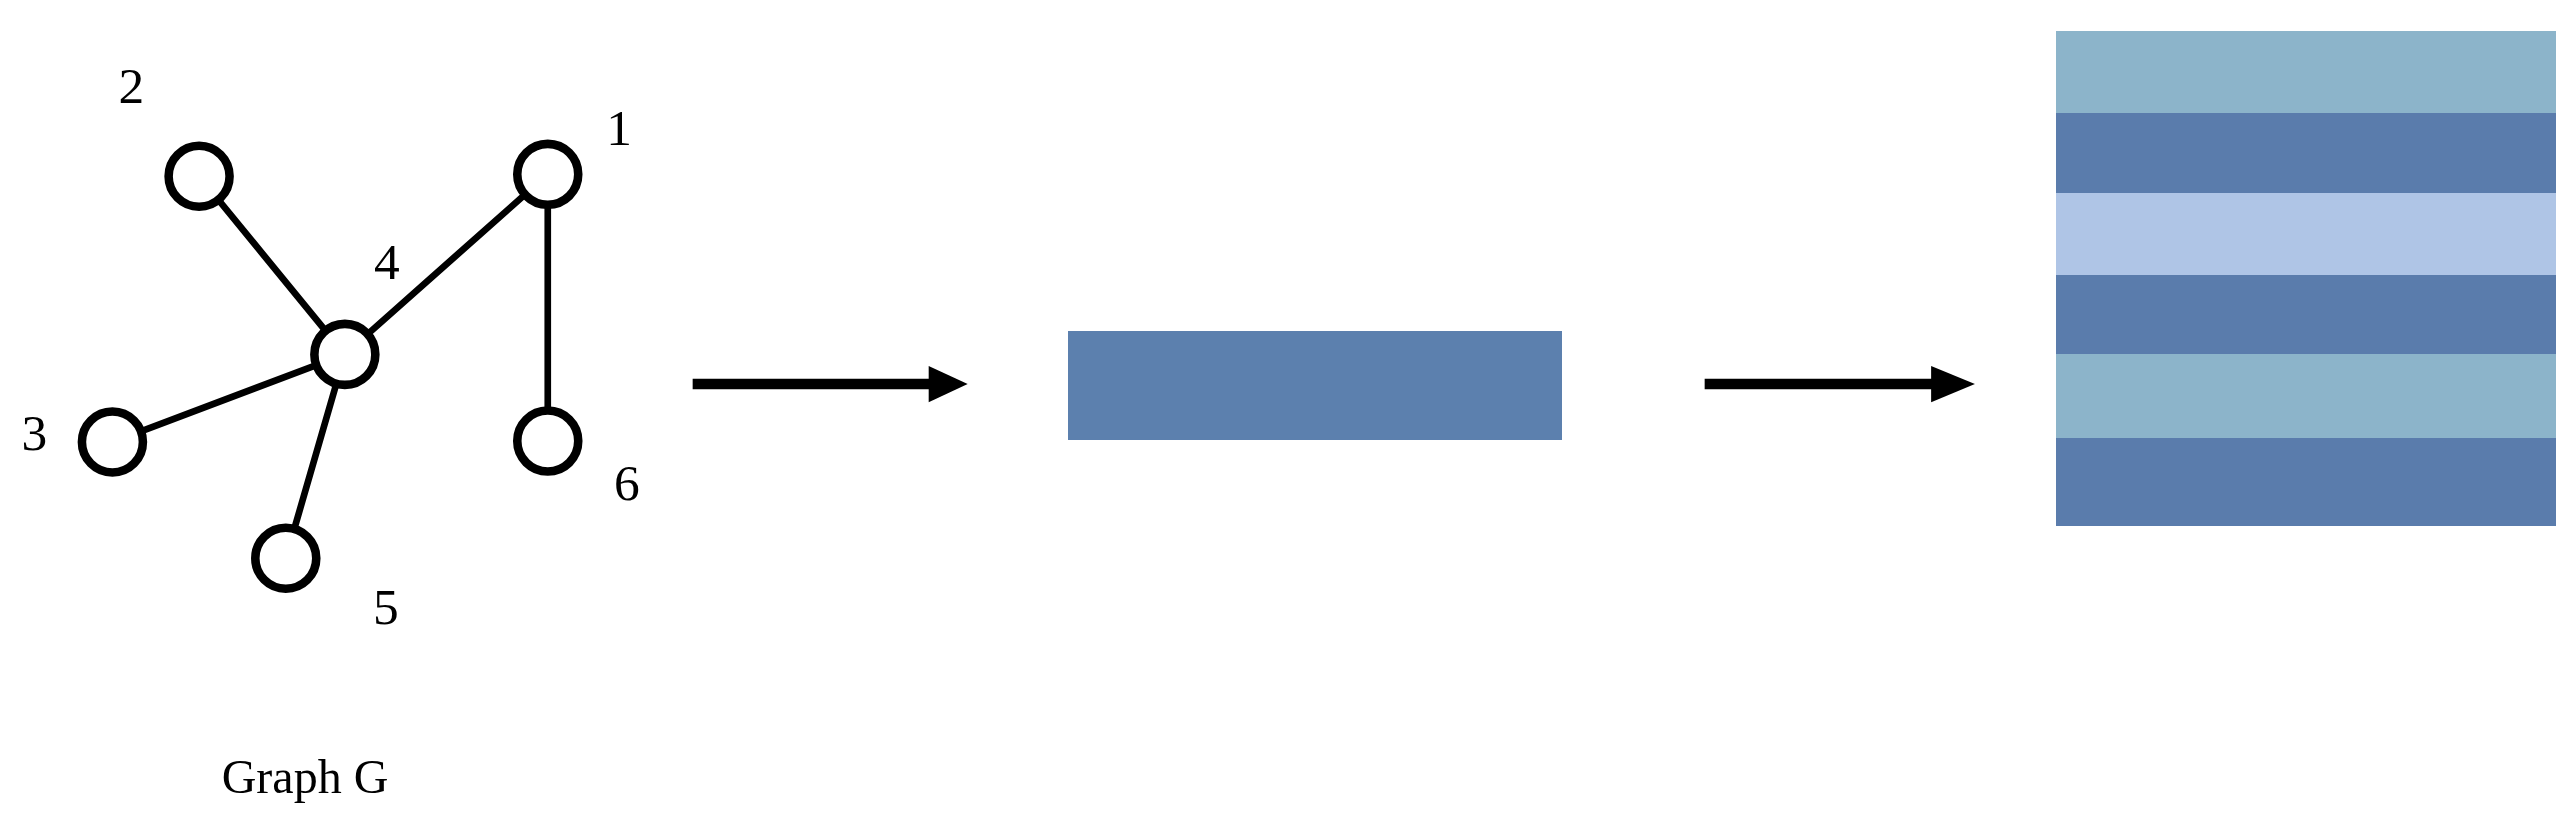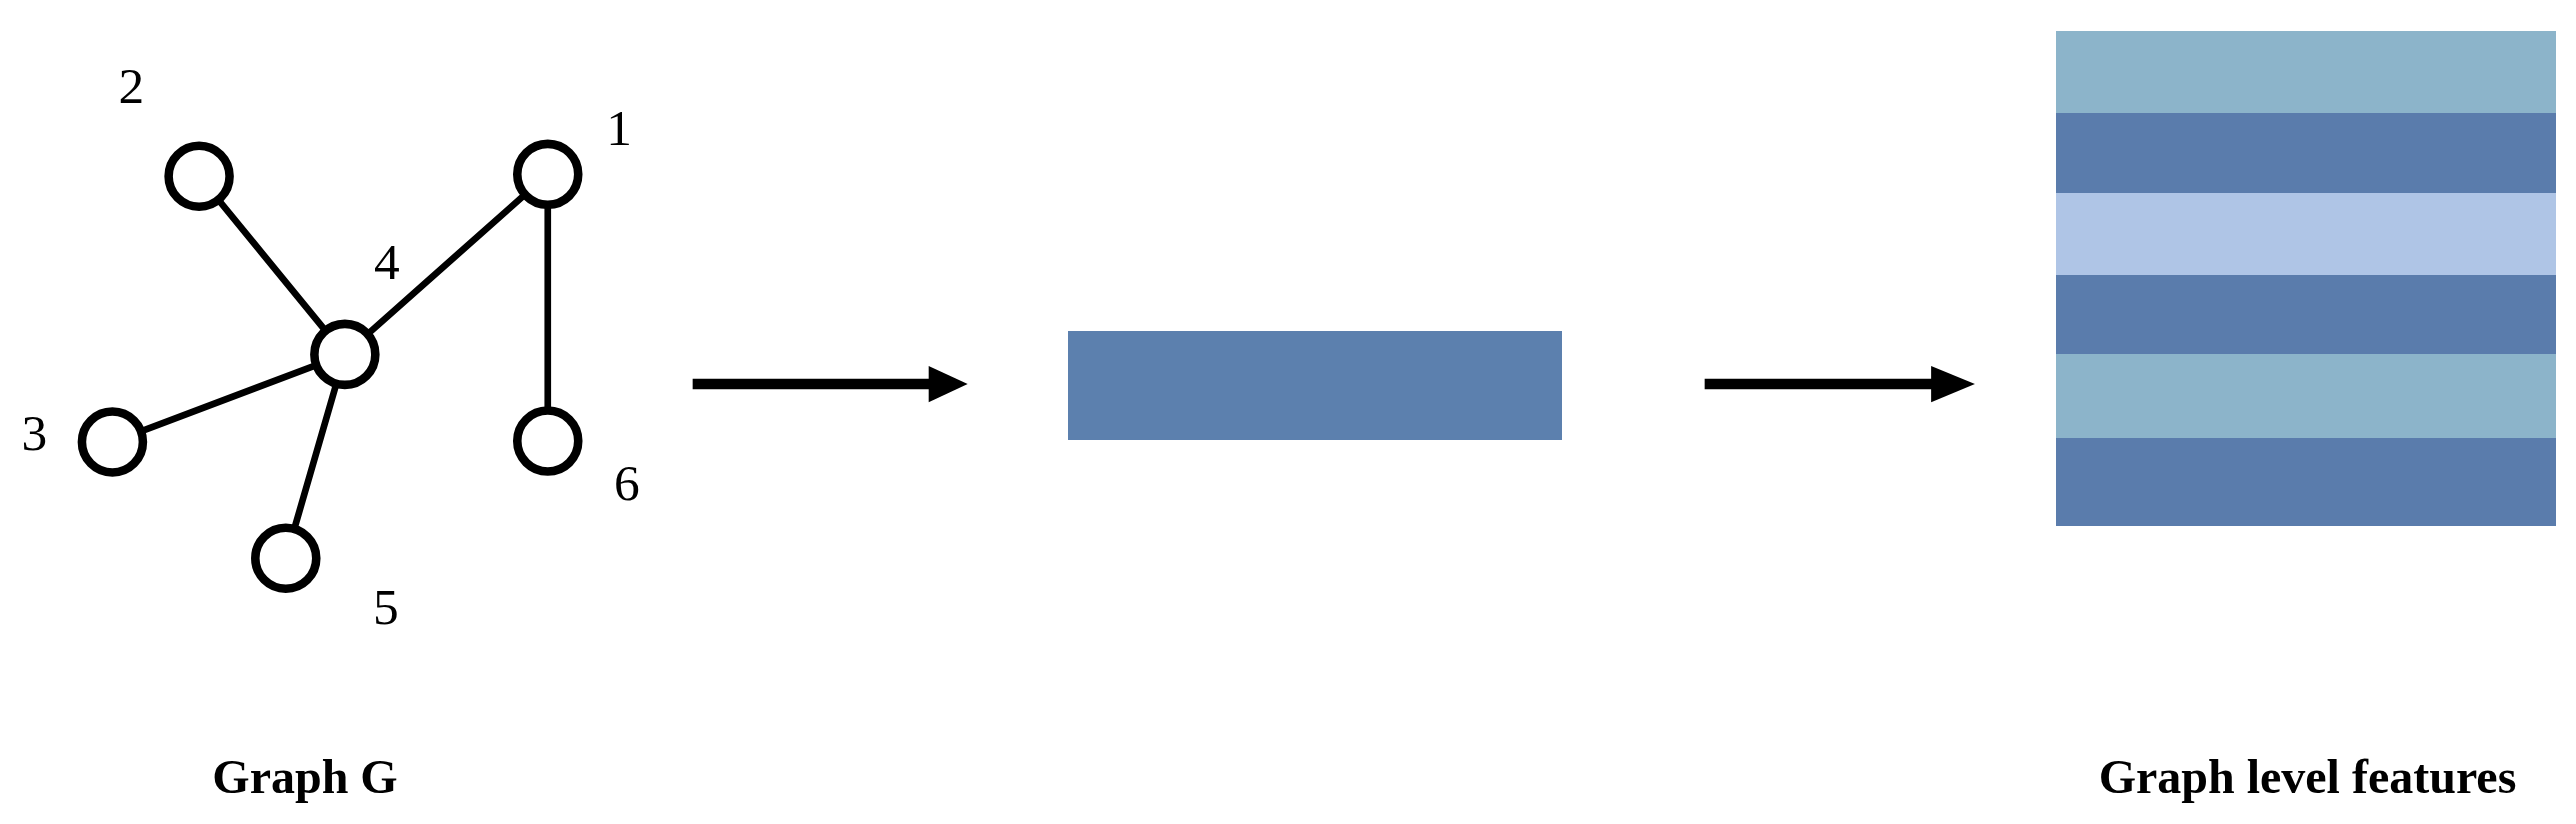--- a/index.html
+++ b/index.html
@@ -25,21 +25,20 @@
   
   .caption {
     position: absolute;
     font-family: "Liberation Serif", "DejaVu Serif", serif;
     font-size: 48px;
     line-height: 1;
     color: #000000;
     white-space: nowrap;
     text-align: center;
     user-select: none;
-    font-weight: bold;
   }
   #caption-graph    { left: 0px;    top: 753px; width: 610px;  }
   #caption-node     { left: 1029px; top: 753px; width: 657px;  }
   #caption-graphlvl { left: 2039px; top: 753px; width: 537px;  }
 
   
   #graph-svg {
     position: absolute;
     left: 0px;
     top: 0px;
@@ -150,16 +149,15 @@
 
   <div id="graph-feature-stack">
       <div class="feature-band" style="background: rgb(140, 180, 202); height: 82px;"></div>
       <div class="feature-band" style="background: rgb(90, 124, 172); height: 80px;"></div>
       <div class="feature-band" style="background: rgb(175, 197, 230); height: 82px;"></div>
       <div class="feature-band" style="background: rgb(90, 124, 172); height: 80px;"></div>
       <div class="feature-band" style="background: rgb(140, 180, 202); height: 84px;"></div>
       <div class="feature-band" style="background: rgb(90, 124, 172); height: 88px;"></div>
     </div>
 
-  <div class="caption" id="caption-graphlvl">Graph level features</div>
 
 </div>
 
 
 </body></html>

